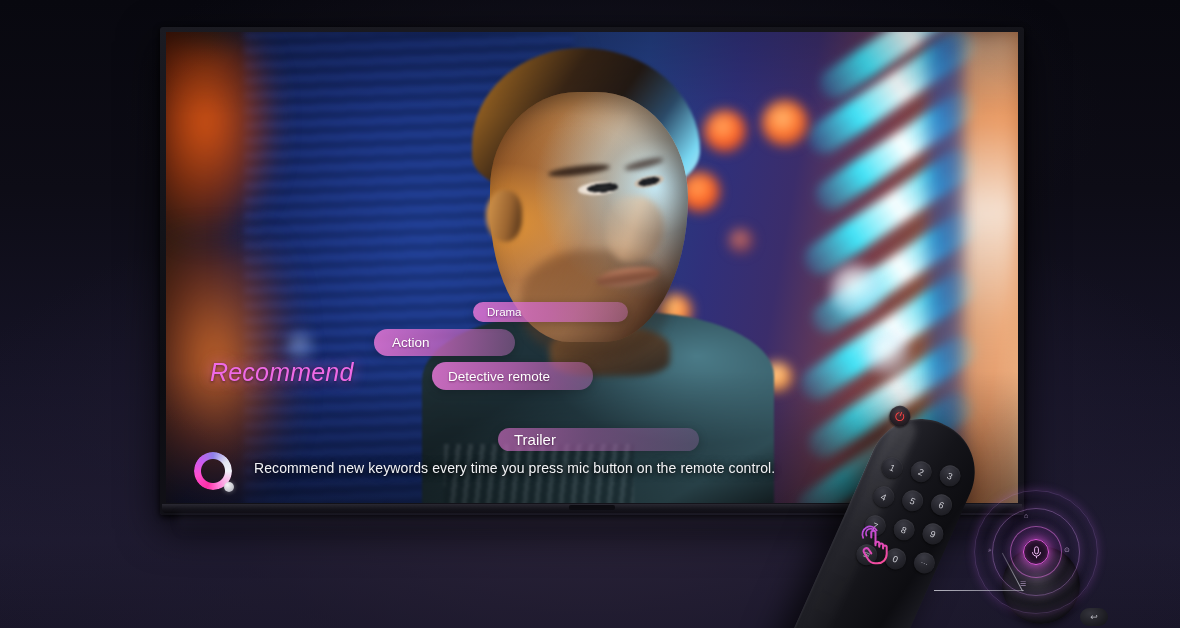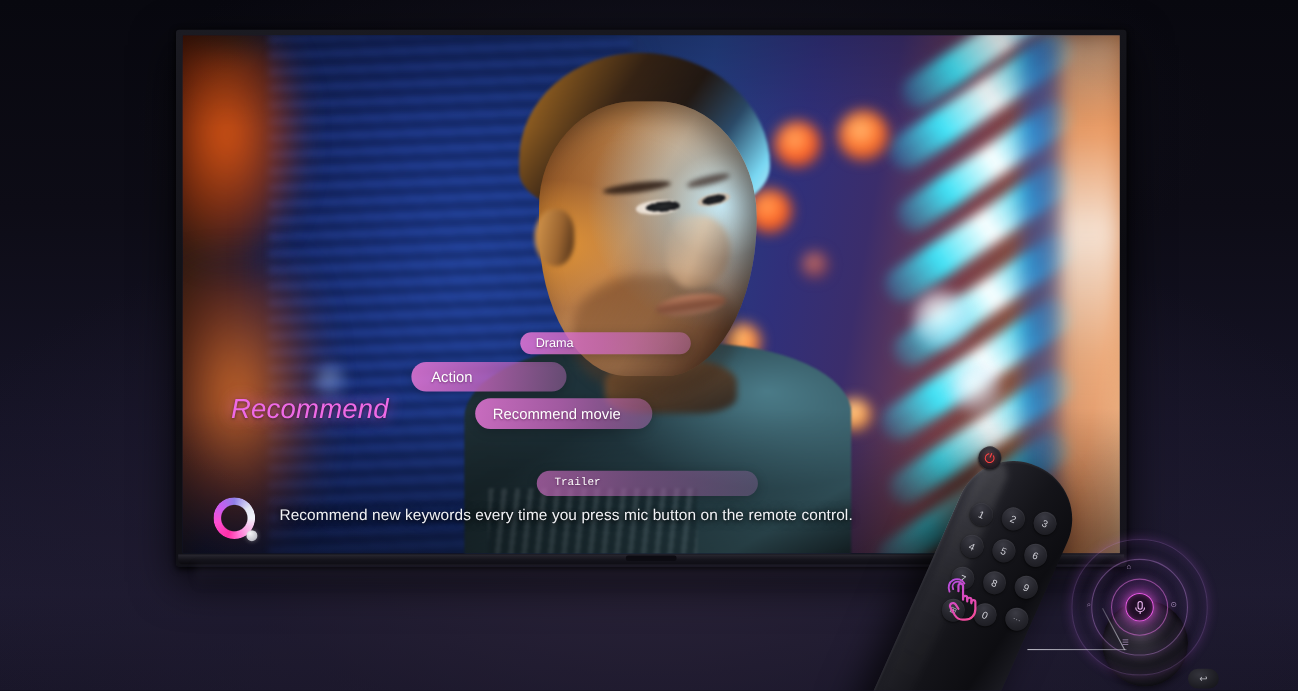--- a/index.html
+++ b/index.html
@@ -184,22 +184,22 @@
     box-shadow: 0 2px 10px rgba(0,0,0,0.22);
     box-sizing: border-box;
     white-space: nowrap;
     text-shadow: 0 1px 2px rgba(60,10,50,0.55);
   }
 
   .pill-drama     { left:307px; top:270px; width:155px; height:20px; padding-left:14px; font-size:11.5px; }
   .pill-action    { left:208px; top:297px; width:141px; height:27px; padding-left:18px; font-size:13.5px; }
   .pill-detective { left:266px; top:330px; width:161px; height:28px; padding-left:16px; font-size:13.5px; }
   .pill-science   { left:102px; top:366px; width:205px; height:30px; padding-left:18px; font-size:15px; }
-  .pill-trailer   { left:322px; top:396px; width:201px; height:23px; padding-left:16px; font-size:10px;
-                    background: linear-gradient(95deg, rgba(196,104,186,0.70) 0%, rgba(180,98,176,0.50) 45%, rgba(170,104,172,0.30) 100%); font-family: Liberation Mono, monospace; }
+  .pill-trailer   { left:332px; top:396px; width:201px; height:23px; padding-left:16px; font-size:15px;
+                    background: linear-gradient(95deg, rgba(196,104,186,0.70) 0%, rgba(180,98,176,0.50) 45%, rgba(170,104,172,0.30) 100%); }
 
   .ai-badge {
     position: absolute;
     left: 28px;
     top: 420px;
     width: 44px;
     height: 44px;
   }
   .ai-ring {
     position: absolute;
@@ -474,21 +474,21 @@
       </div>
 
       <div class="osd">
 
         <div class="recommend-title">Recommend</div>
 
         <div class="pill pill-action">Action</div>
 
         <div class="pill pill-drama">Drama</div>
 
-        <div class="pill pill-detective">Recommend movie</div>
+        <div class="pill pill-detective">Detective remote</div>
 
 
         <div class="pill pill-trailer">Trailer</div>
 
         <div class="ai-badge">
           <div class="ai-ring"></div>
           <div class="ai-dot"></div>
         </div>
 
         <div class="caption">Recommend new keywords every time you press mic button on the remote control.</div>

